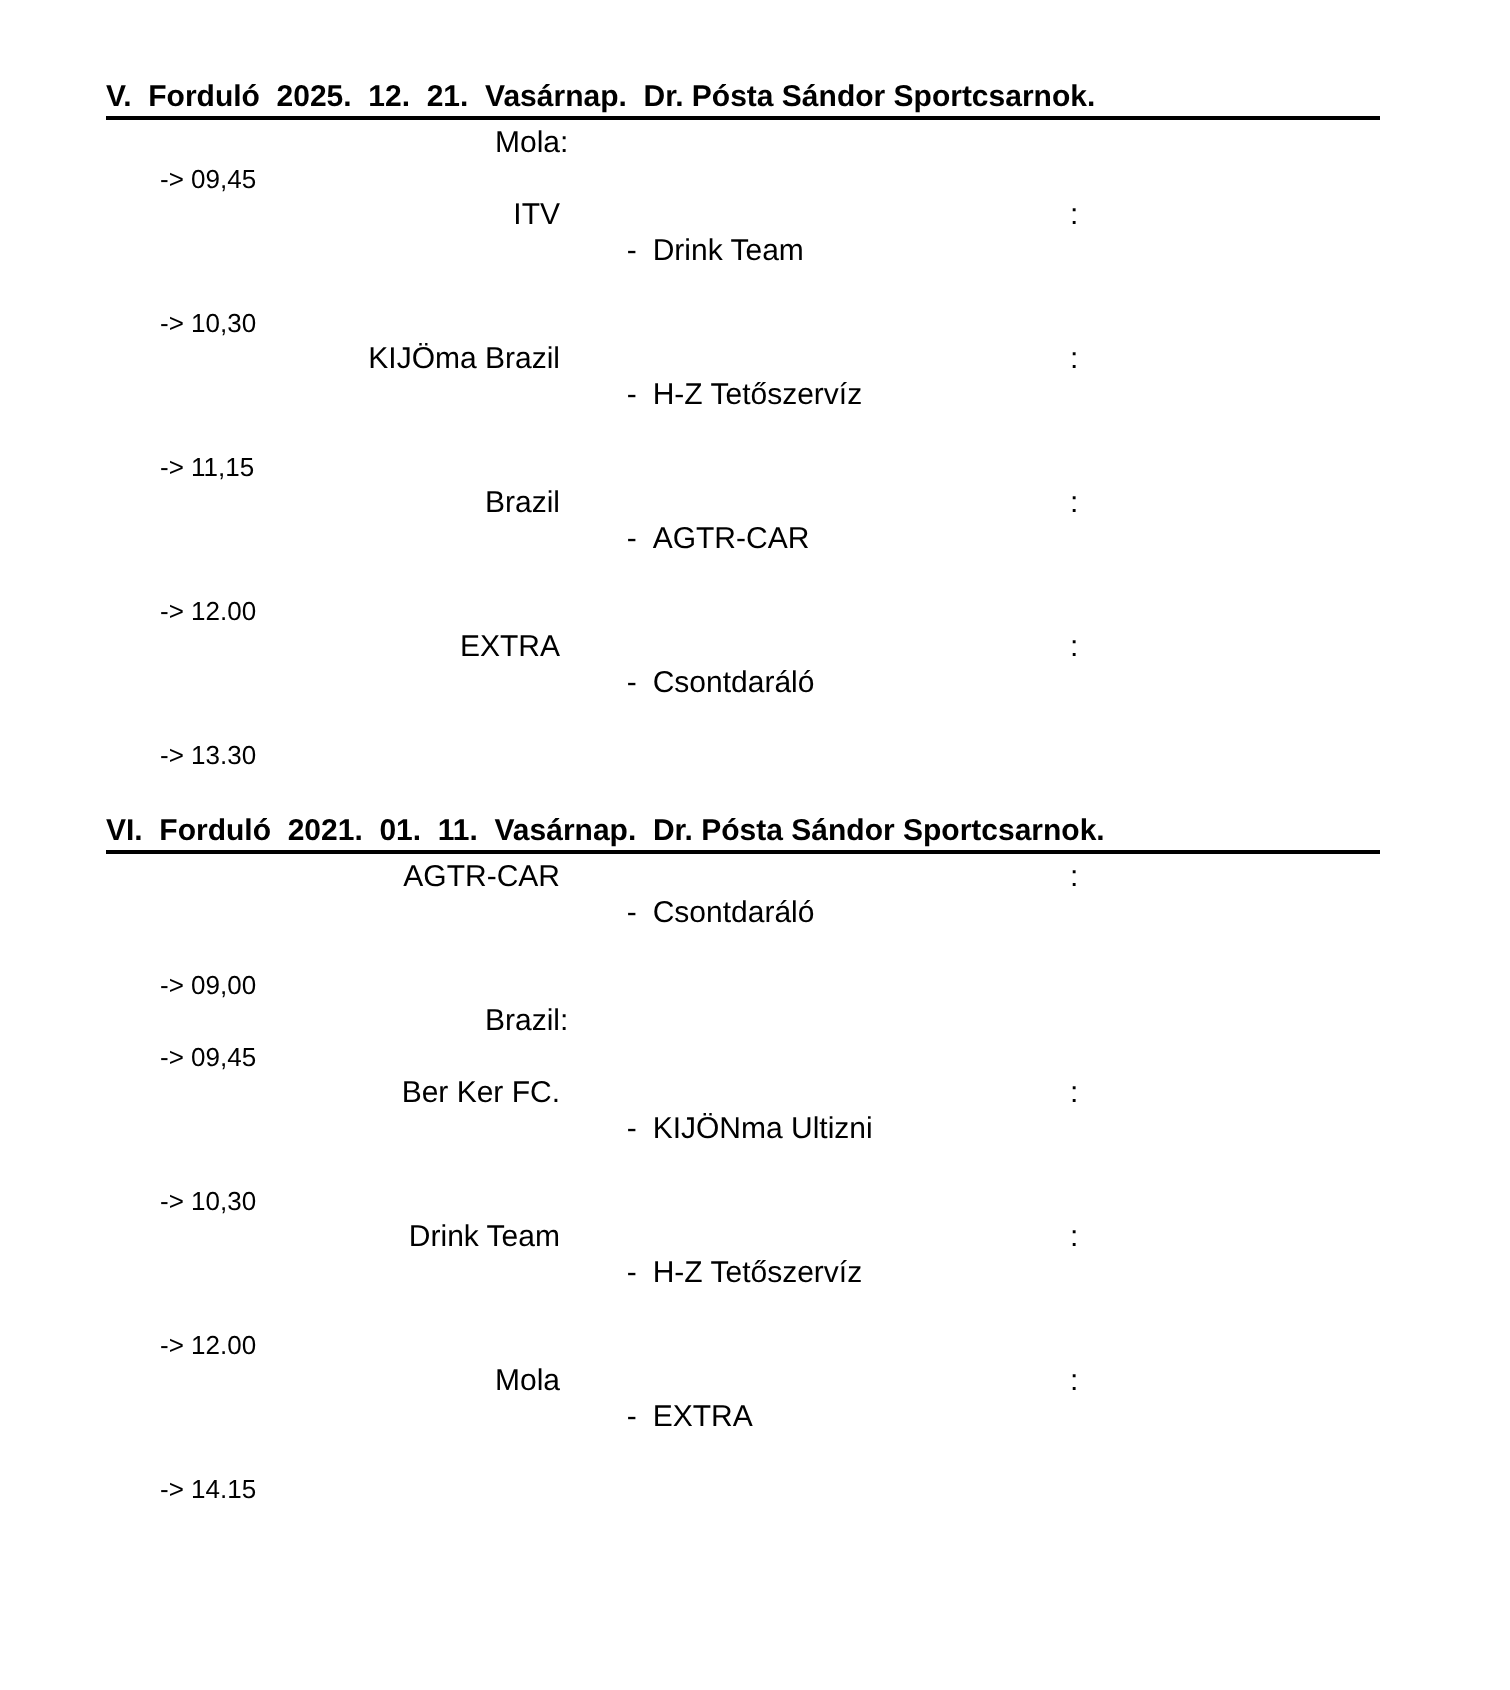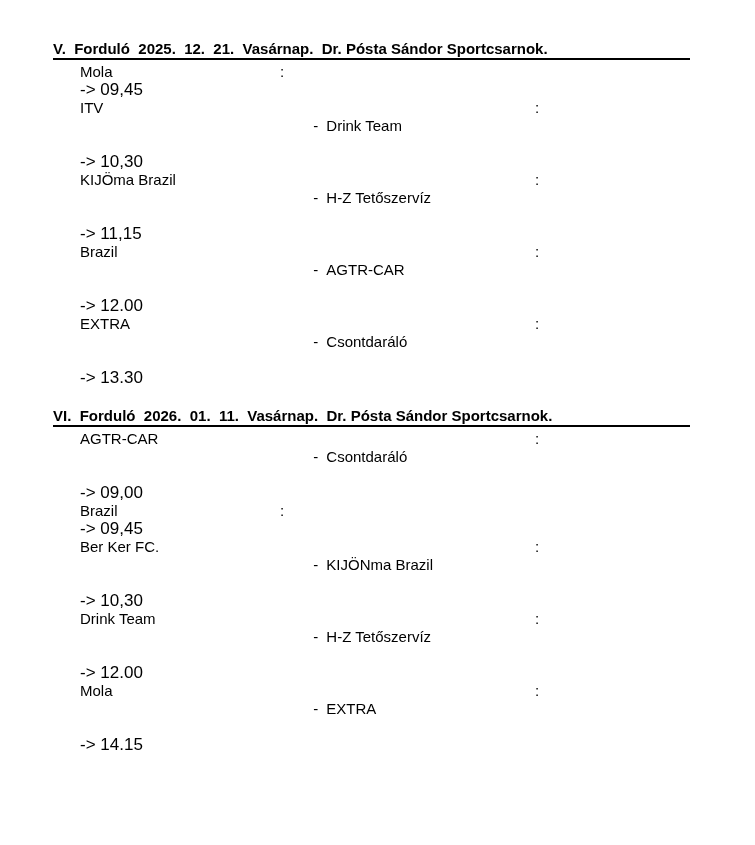--- a/index.html
+++ b/index.html
@@ -41,33 +41,34 @@
   .match-line {
     display: flex;
     align-items: baseline;
     font-size: 15px;
     line-height: 18px;
     white-space: pre;
   }
   .home {
     width: 200px;
     flex: 0 0 200px;
+    text-align: right;
   }
   .away-cell {
     width: 255px;
     flex: 0 0 255px;
   }
   .dash {
     margin-right: 8px;
   }
   .colon {
     flex: 0 0 auto;
   }
   .time-line {
-    font-size: 17px;
+    font-size: 13px;
     line-height: 18px;
     white-space: pre;
   }
 </style>
 </head>
 <body>
 
 <div class="page">
   <div id="rounds-container">
   <section class="round">
@@ -121,21 +122,21 @@
         <span class="dash">-</span><span class="away">Csontdaráló</span>
       </span>
       <span class="colon">:</span>
     </div>
     <div class="time-line">-&gt; 13.30</div>
   </div>
 </div>
   </section>
 
   <section class="round">
-    <h2 class="round-title">VI.  Forduló  2026.  01.  11.  Vasárnap.  Dr. Pósta Sándor Sportcsarnok.</h2>
+    <h2 class="round-title">VI.  Forduló  2021.  01.  11.  Vasárnap.  Dr. Pósta Sándor Sportcsarnok.</h2>
     <div class="matches">
   <div class="match">
     <div class="match-line">
       <span class="home">AGTR-CAR</span>
       <span class="away-cell">
         <span class="dash">-</span><span class="away">Csontdaráló</span>
       </span>
       <span class="colon">:</span>
     </div>
     <div class="time-line">-&gt; 09,00</div>
@@ -146,21 +147,21 @@
       <span class="home">Brazil</span>
       <span class="colon">:</span>
     </div>
     <div class="time-line">-&gt; 09,45</div>
   </div>
 
   <div class="match">
     <div class="match-line">
       <span class="home">Ber Ker FC.</span>
       <span class="away-cell">
-        <span class="dash">-</span><span class="away">KIJÖNma Brazil</span>
+        <span class="dash">-</span><span class="away">KIJÖNma Ultizni</span>
       </span>
       <span class="colon">:</span>
     </div>
     <div class="time-line">-&gt; 10,30</div>
   </div>
 
   <div class="match">
     <div class="match-line">
       <span class="home">Drink Team</span>
       <span class="away-cell">

